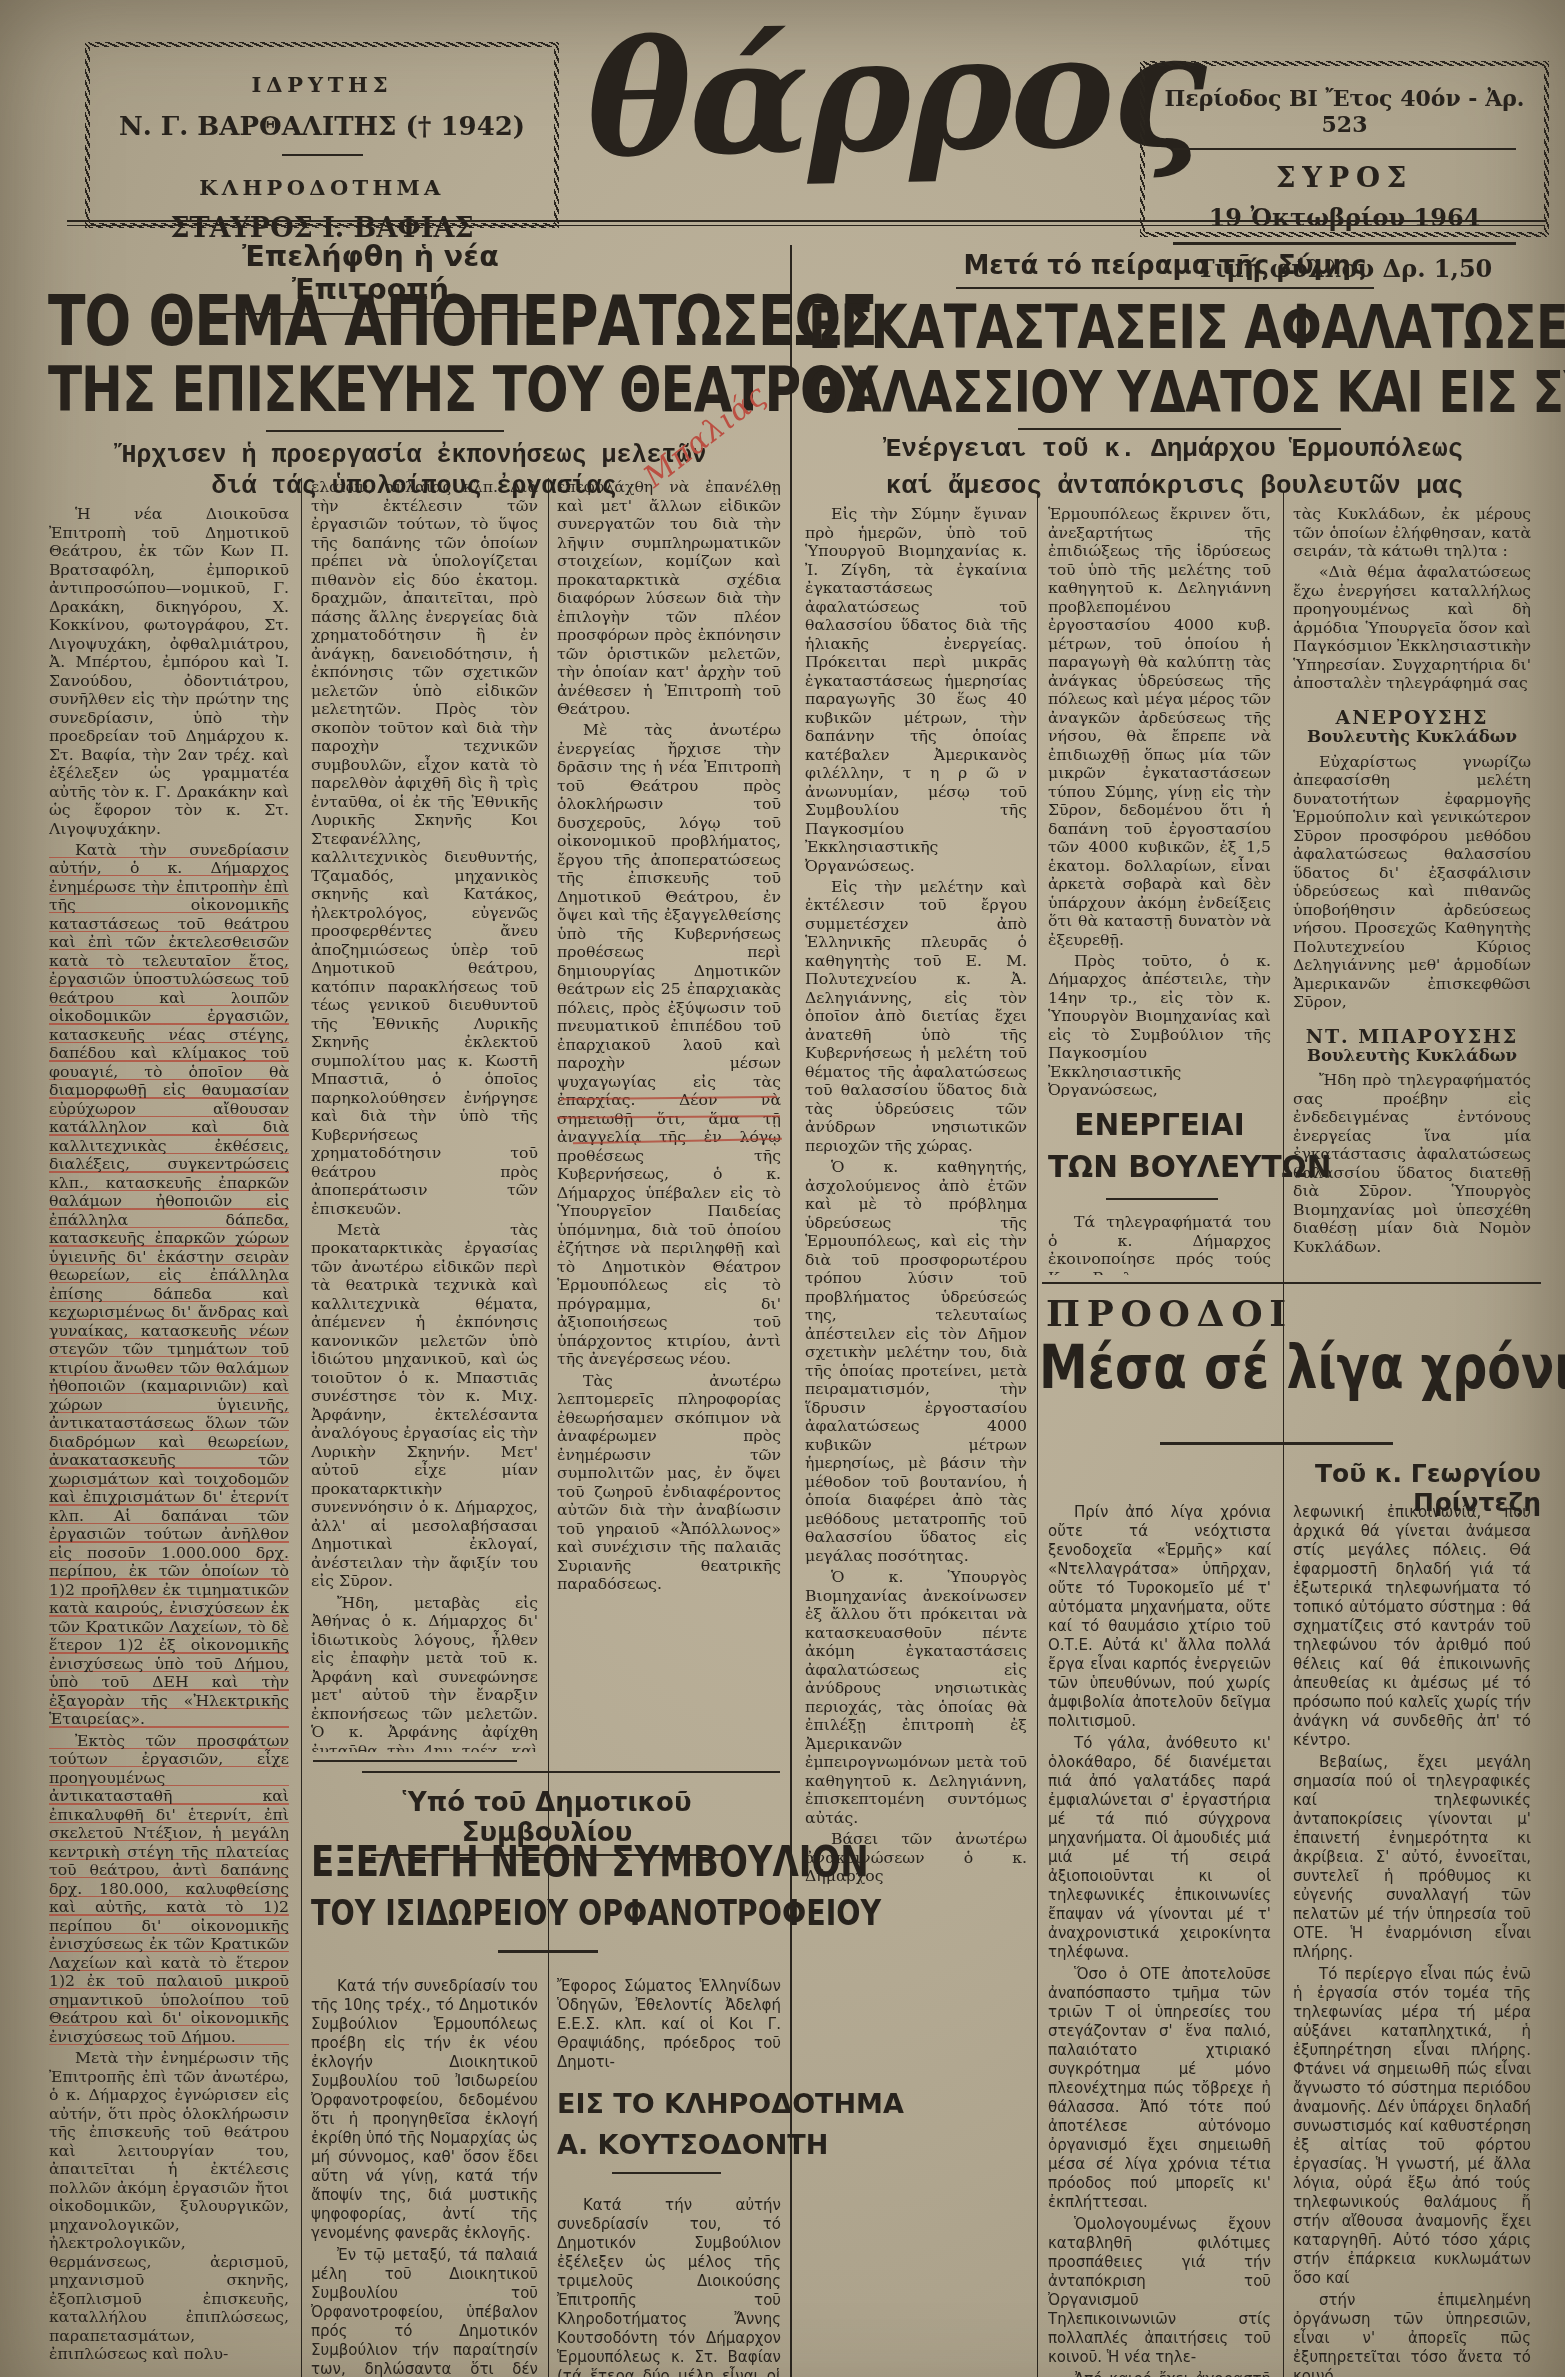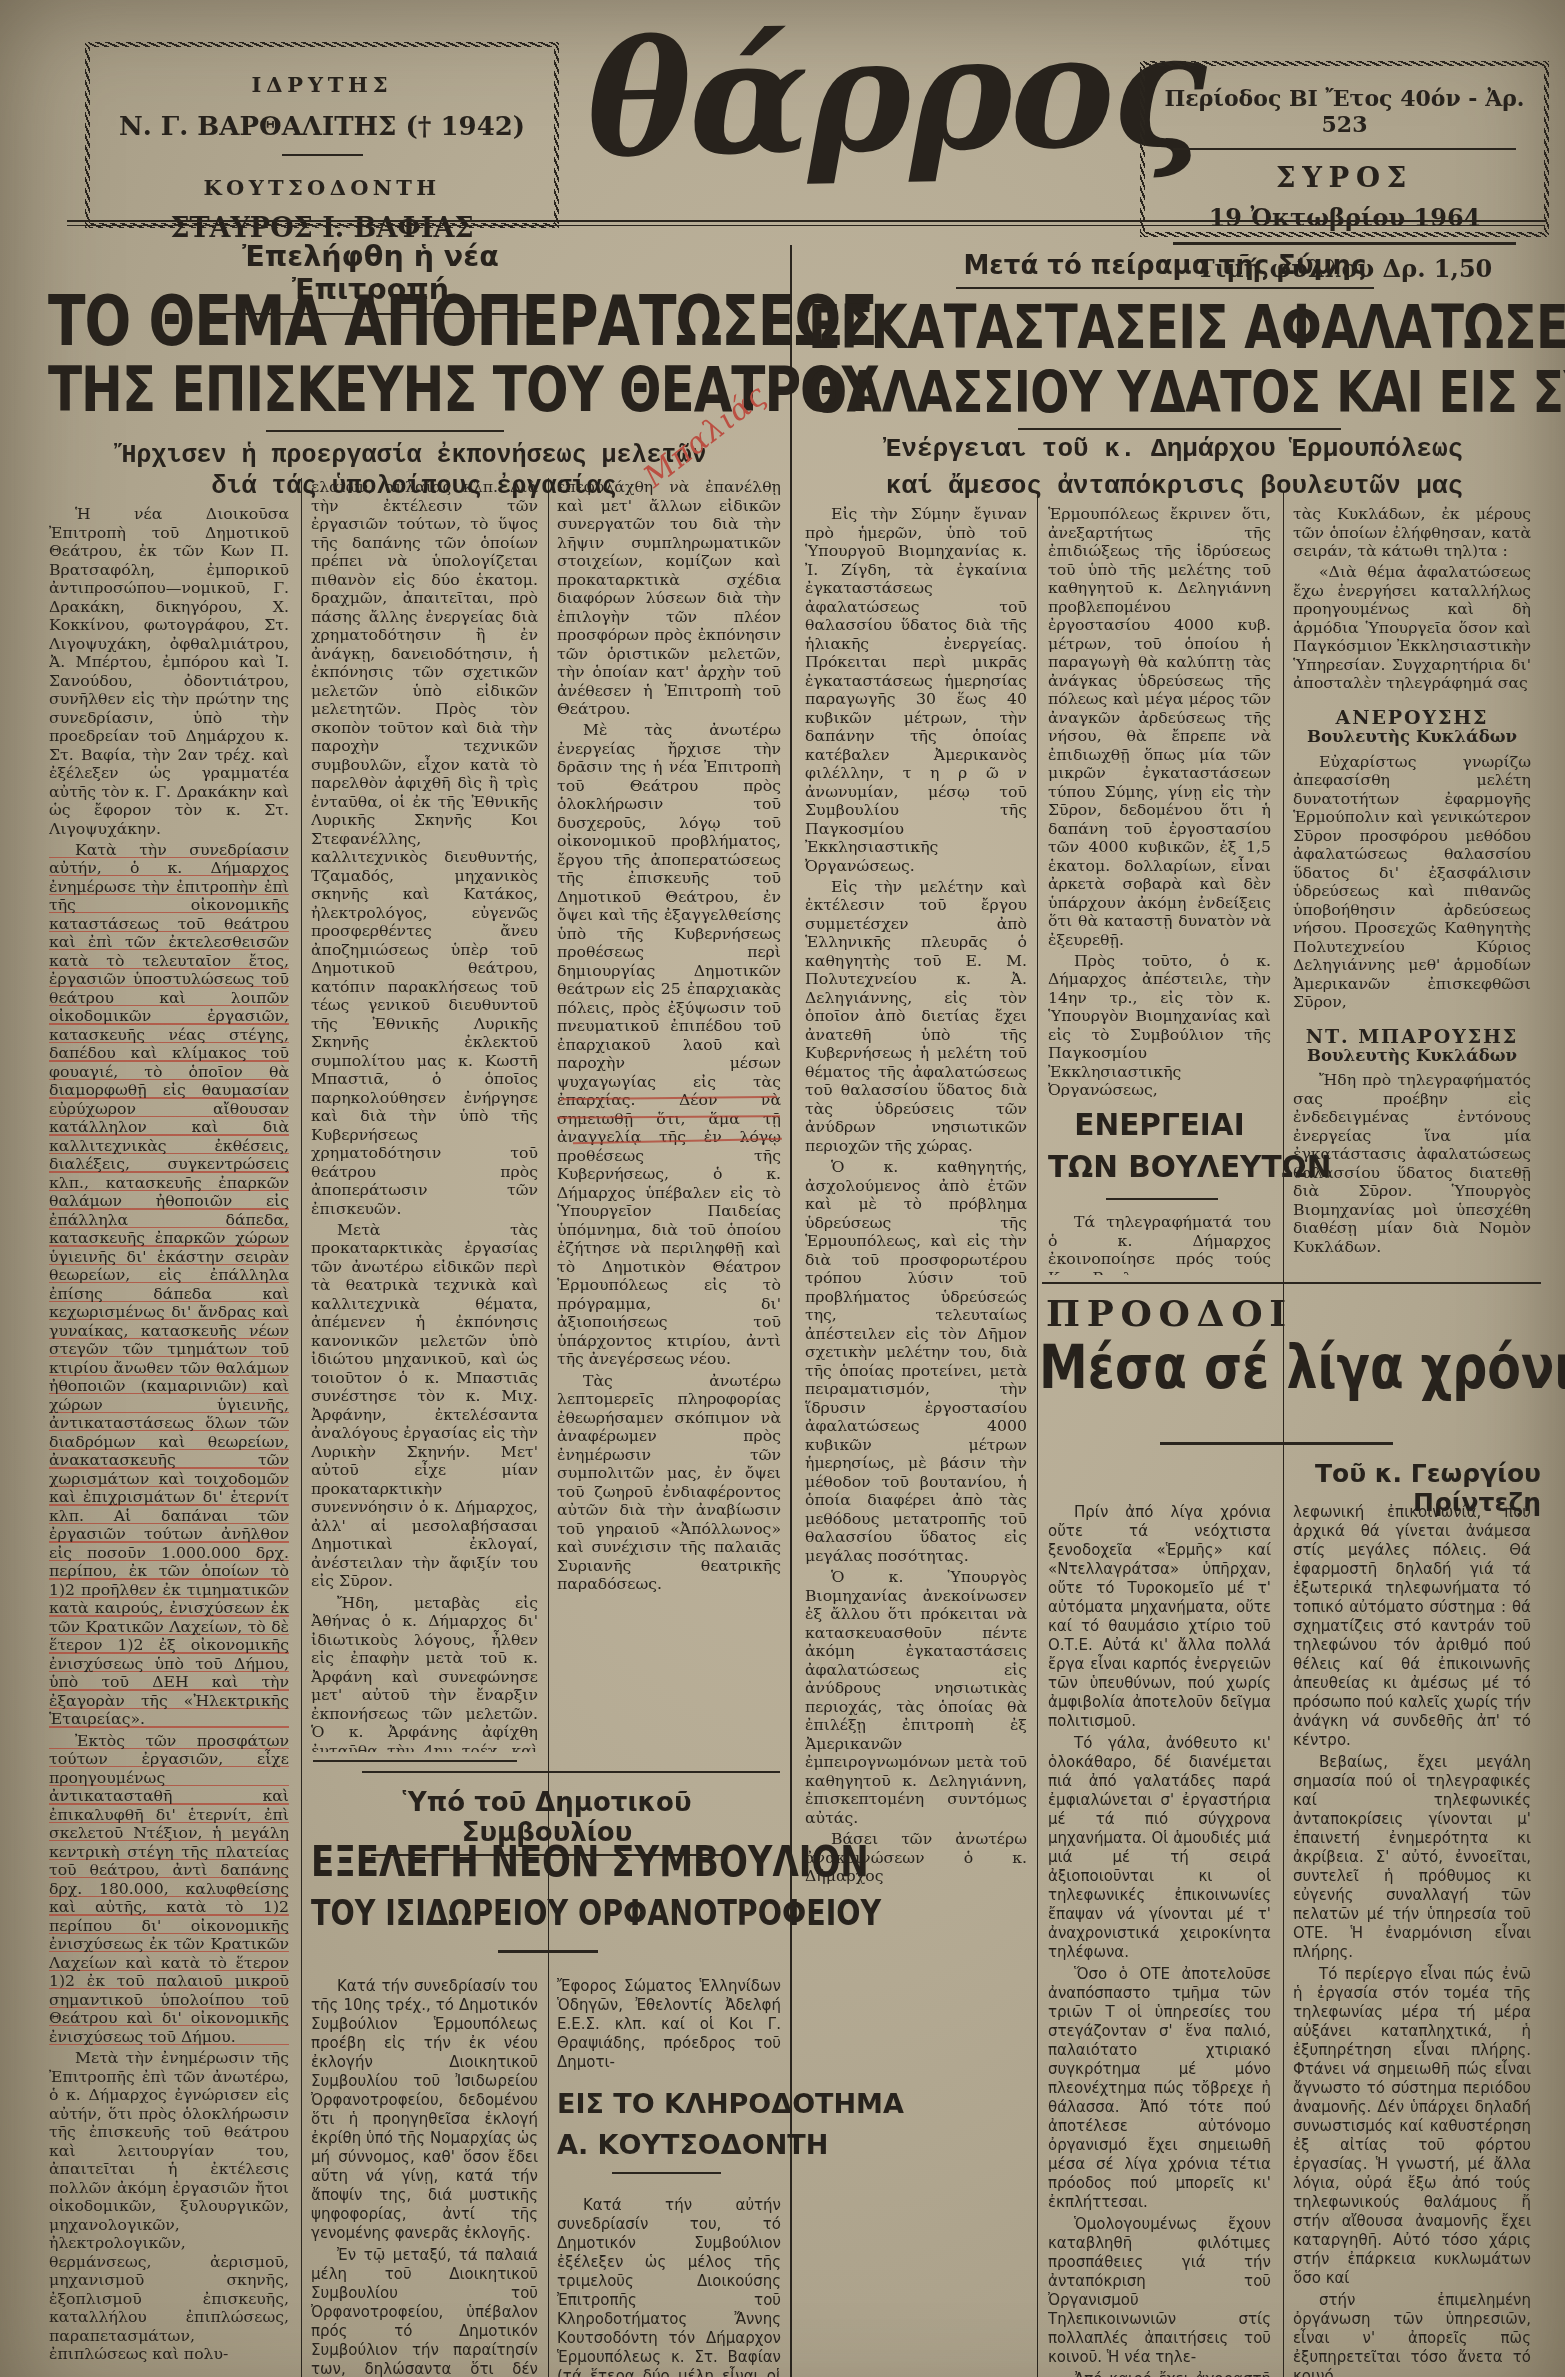--- a/index.html
+++ b/index.html
@@ -51,21 +51,21 @@
 </style>
 </head>
 <body>
 
 <div class="page">
 
   <div class="abs chainbox" style="left:85px;top:42px;width:464px;height:176px;">
     <div class="founder-l1">ΙΔΡΥΤΗΣ</div>
     <div class="founder-l2">Ν. Γ. ΒΑΡΘΑΛΙΤΗΣ († 1942)</div>
     <div class="founder-rule"></div>
-    <div class="founder-l3">ΚΟΥΤΣΟΔΟΝΤΗ</div>
+    <div class="founder-l3">ΚΛΗΡΟΔΟΤΗΜΑ</div>
     <div class="founder-l4">ΣΤΑΥΡΟΣ Ι. ΒΑΦΙΑΣ</div>
   </div>
 
   <div class="abs logotype" style="left:587px;top:17px;width:542px;text-align:center;">θάρρος</div>
 
   <div class="abs chainbox" style="left:1140px;top:61px;width:399px;height:166px;">
     <div class="issue-l1">Περίοδος ΒΙ Ἔτος 40όν - Ἀρ. 523</div>
     <div class="issue-rule"></div>
     <div class="issue-city">ΣΥΡΟΣ</div>
     <div class="issue-date">19 Ὀκτωβρίου 1964</div>

